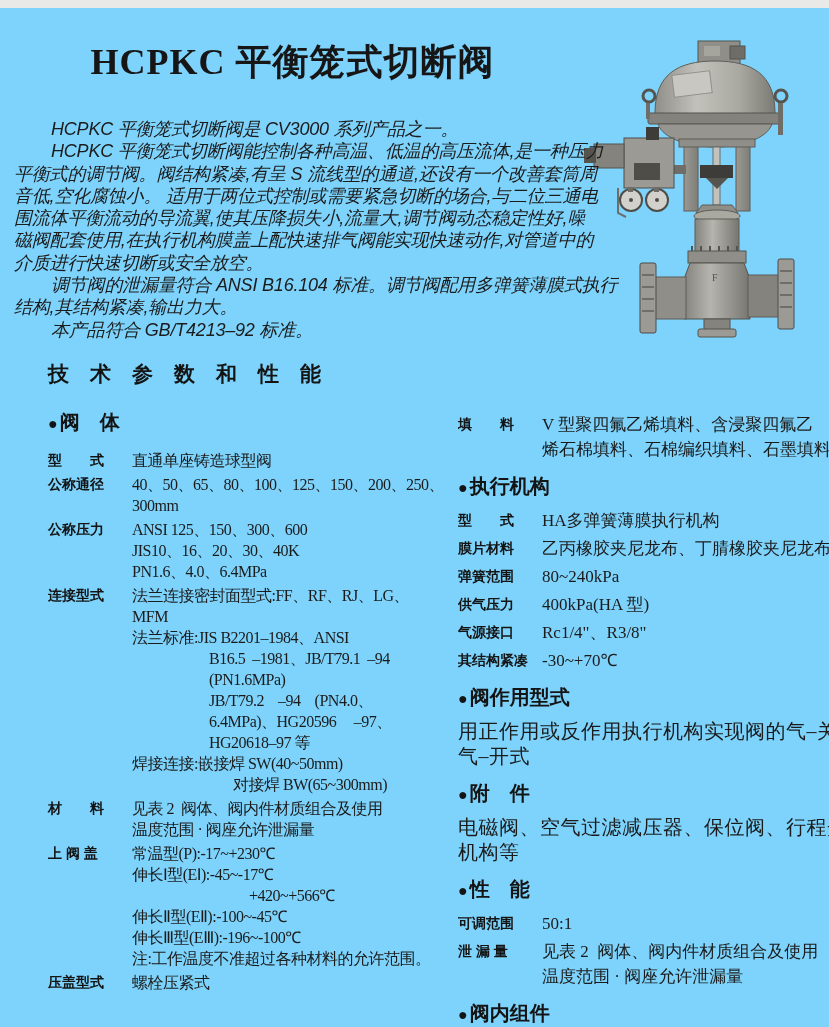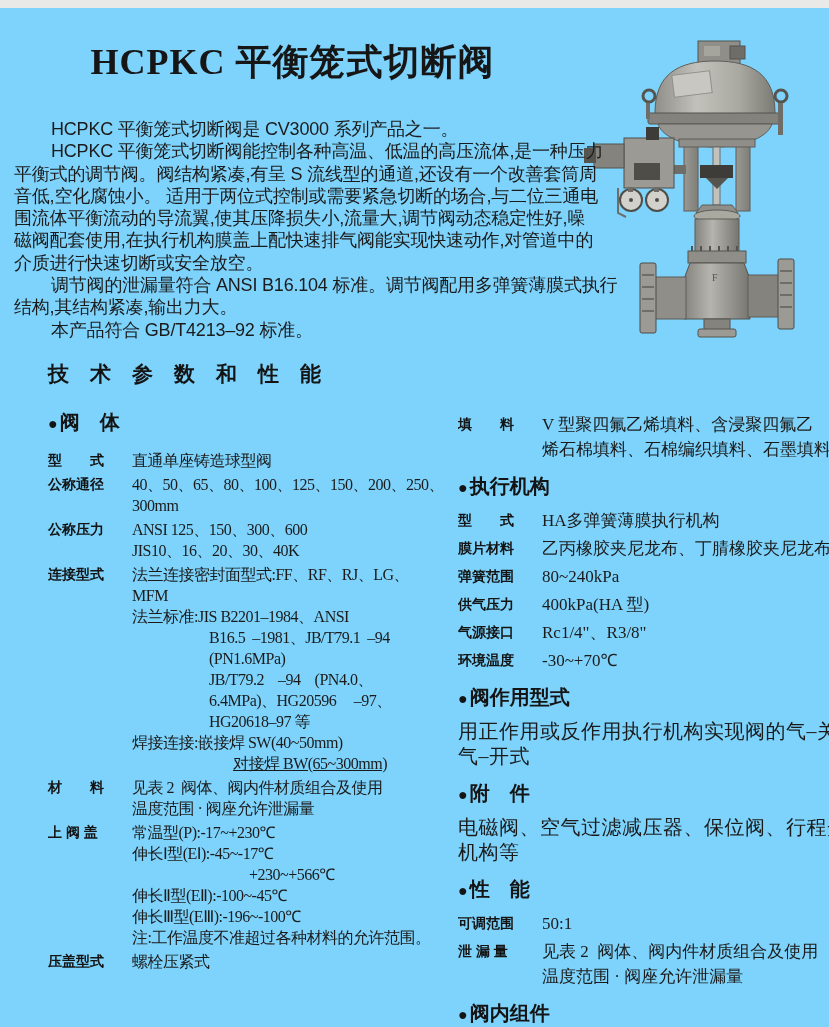--- a/index.html
+++ b/index.html
@@ -2,21 +2,21 @@
 <html><head>
 <meta charset="utf-8">
 <style>
   html,body{margin:0;padding:0;background:#e9e9e7;}
   .page{position:relative;width:829px;height:1027px;margin:8px auto;background:#7dd3fc;
         color:#1b1b1b;overflow:hidden;font-family:"Liberation Sans",sans-serif;}
   .title{position:absolute;left:0;top:30px;width:585px;text-align:center;
          font-family:"Liberation Serif",serif;font-weight:bold;font-size:36px;
          letter-spacing:1px;white-space:pre;color:#161616;}
   .photo{position:absolute;left:578px;top:8px;width:251px;height:332px;}
-  .intro{position:absolute;left:14px;top:110px;width:566px;}
+  .intro{position:absolute;left:14px;top:110px;width:566px;font-style:italic;}
   .intro-line{font-size:18px;line-height:22.3px;white-space:pre;letter-spacing:-0.2px;}
   .intro-line.ind{padding-left:37px;}
   .tech-heading{position:absolute;left:48px;top:352px;font-size:21px;font-weight:bold;
                 white-space:pre;color:#141414;}
   .col{position:absolute;top:398px;}
   .col-left{left:48px;width:404px;}
   .col-right{left:458px;width:371px;overflow:hidden;}
   .sec-h{font-size:20px;font-weight:bold;line-height:28px;white-space:pre;margin:10px 0 6px 0;color:#141414;}
   .col-left .sec-h{margin:2px 0 12px 0;}
   .bullet{font-size:16px;margin-right:2px;}
@@ -26,21 +26,21 @@
   .spec-row{display:flex;margin-bottom:3px;}
   .spec-label{flex:0 0 84px;font-weight:bold;font-size:14px;white-space:pre;color:#141414;}
   .spec-value{flex:1;min-width:0;font-family:"Liberation Serif",serif;font-size:16px;}
   .col-right .spec-value{font-size:17px;}
   .line{white-space:pre;}
   .col-left .line,.col-left .spec-label{line-height:21px;}
   .col-left .spec-value .line{letter-spacing:-0.5px;}
   .col-right .line,.col-right .spec-label{line-height:25px;}
   .ind0{padding-left:0;}
   .ind1{padding-left:77px;}
-  .ind2{padding-left:101px;text-decoration:underline;}
+  .ind2{padding-left:101px;}
   .ind3{padding-left:117px;}
   .col-para{font-family:"Liberation Serif",serif;font-size:20px;margin-top:4px;letter-spacing:0.5px;}
 </style>
 </head>
 <body>
 
 <div class="page">
 
   <div class="title">HCPKC 平衡笼式切断阀</div>
 
@@ -157,20 +157,21 @@
           <div class="spec-value">
             <div class="line ind0">40、50、65、80、100、125、150、200、250、</div>
             <div class="line ind0">300mm</div>
           </div>
         </div>
         <div class="spec-row">
           <div class="spec-label">公称压力</div>
           <div class="spec-value">
             <div class="line ind0">ANSI 125、150、300、600</div>
             <div class="line ind0">JIS10、16、20、30、40K</div>
+            <div class="line ind0">PN1.6、4.0、6.4MPa</div>
           </div>
         </div>
         <div class="spec-row">
           <div class="spec-label">连接型式</div>
           <div class="spec-value">
             <div class="line ind0">法兰连接密封面型式:FF、RF、RJ、LG、</div>
             <div class="line ind0">MFM</div>
             <div class="line ind0">法兰标准:JIS B2201–1984、ANSI</div>
             <div class="line ind1">B16.5  –1981、JB/T79.1  –94</div>
             <div class="line ind1">(PN1.6MPa)</div>
@@ -186,21 +187,21 @@
           <div class="spec-value">
             <div class="line ind0">见表 2  阀体、阀内件材质组合及使用</div>
             <div class="line ind0">温度范围 · 阀座允许泄漏量</div>
           </div>
         </div>
         <div class="spec-row">
           <div class="spec-label">上 阀 盖</div>
           <div class="spec-value">
             <div class="line ind0">常温型(P):-17~+230℃</div>
             <div class="line ind0">伸长Ⅰ型(EⅠ):-45~-17℃</div>
-            <div class="line ind3">+230~+566℃</div>
+            <div class="line ind3">+420~+566℃</div>
             <div class="line ind0">伸长Ⅱ型(EⅡ):-100~-45℃</div>
             <div class="line ind0">伸长Ⅲ型(EⅢ):-196~-100℃</div>
             <div class="line ind0">注:工作温度不准超过各种材料的允许范围。</div>
           </div>
         </div>
         <div class="spec-row">
           <div class="spec-label">压盖型式</div>
           <div class="spec-value">
             <div class="line ind0">螺栓压紧式</div>
           </div>
@@ -243,21 +244,21 @@
             <div class="line ind0">400kPa(HA 型)</div>
           </div>
         </div>
         <div class="spec-row">
           <div class="spec-label">气源接口</div>
           <div class="spec-value">
             <div class="line ind0">Rc1/4"、R3/8"</div>
           </div>
         </div>
         <div class="spec-row">
-          <div class="spec-label">环境温度</div>
+          <div class="spec-label">其结构紧凑</div>
           <div class="spec-value">
             <div class="line ind0">-30~+70℃</div>
           </div>
         </div>
       </div>
       <div class="sec-h"><span class="bullet">●</span><span>阀作用型式</span></div>
       <div class="col-para">
         <div class="line">用正作用或反作用执行机构实现阀的气–关式或</div>
         <div class="line">气–开式</div>
       </div>

